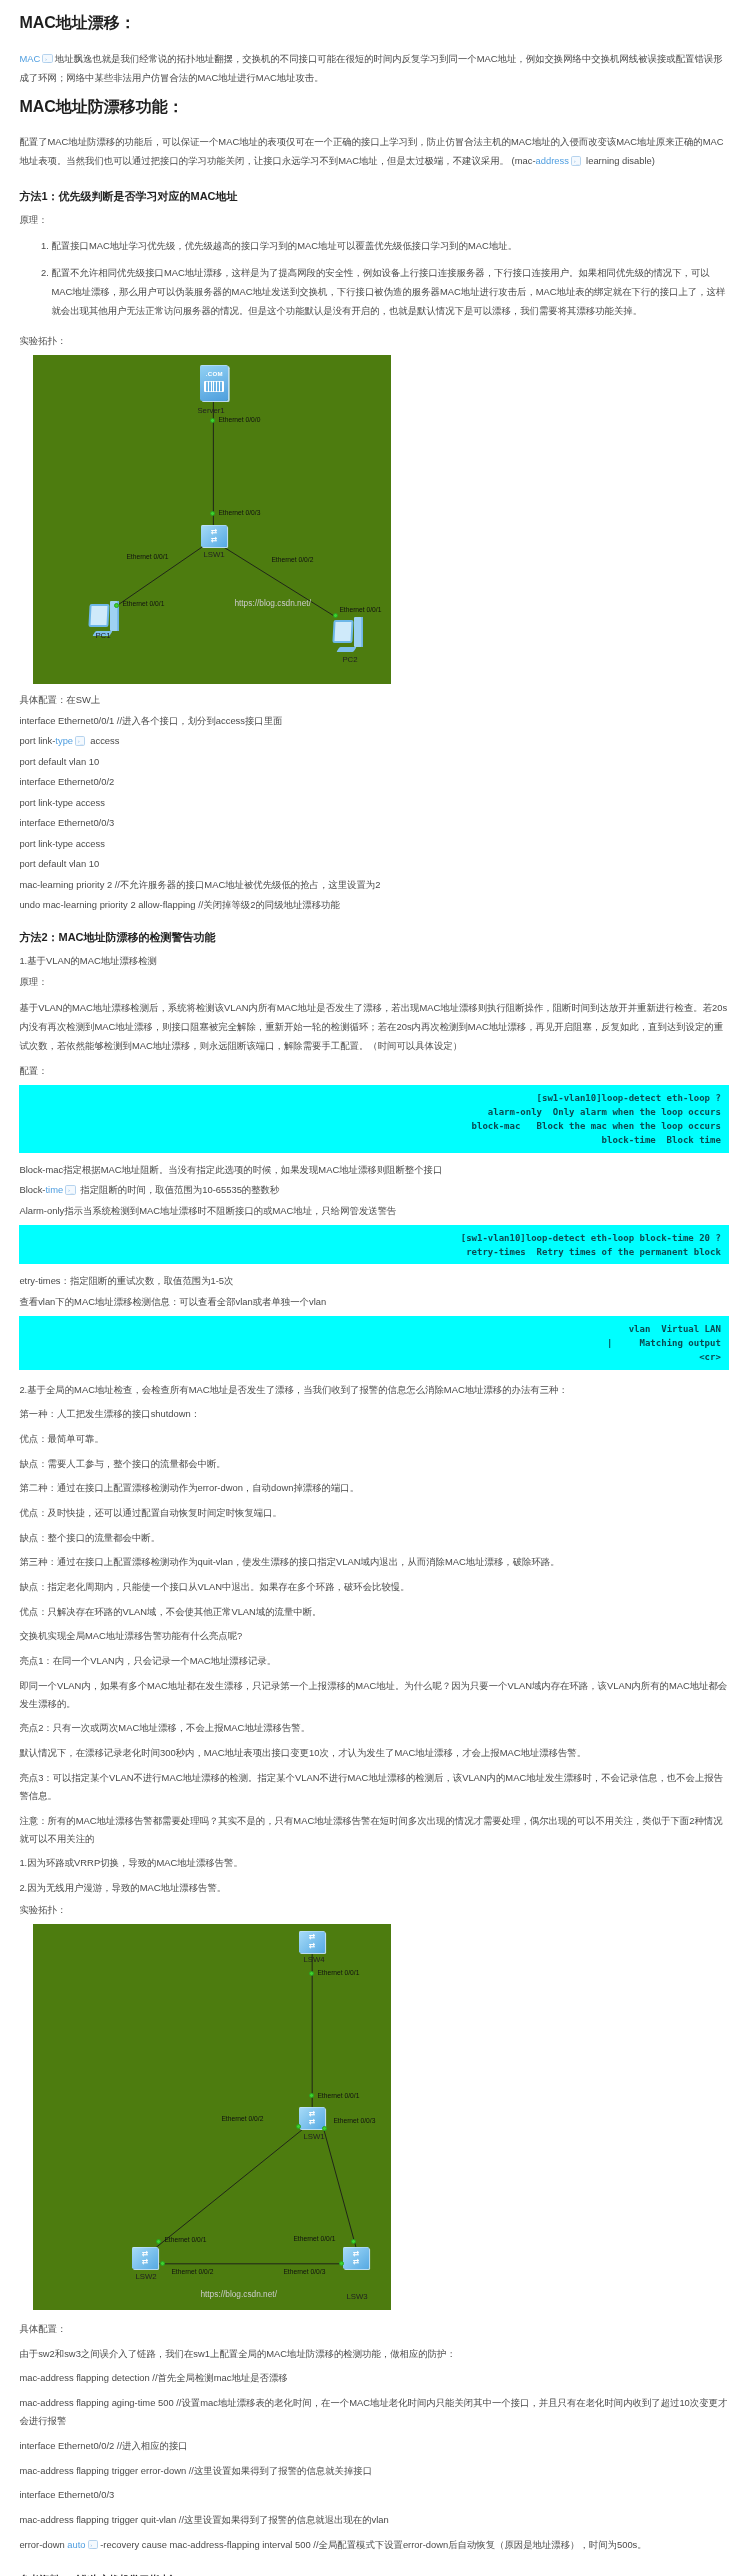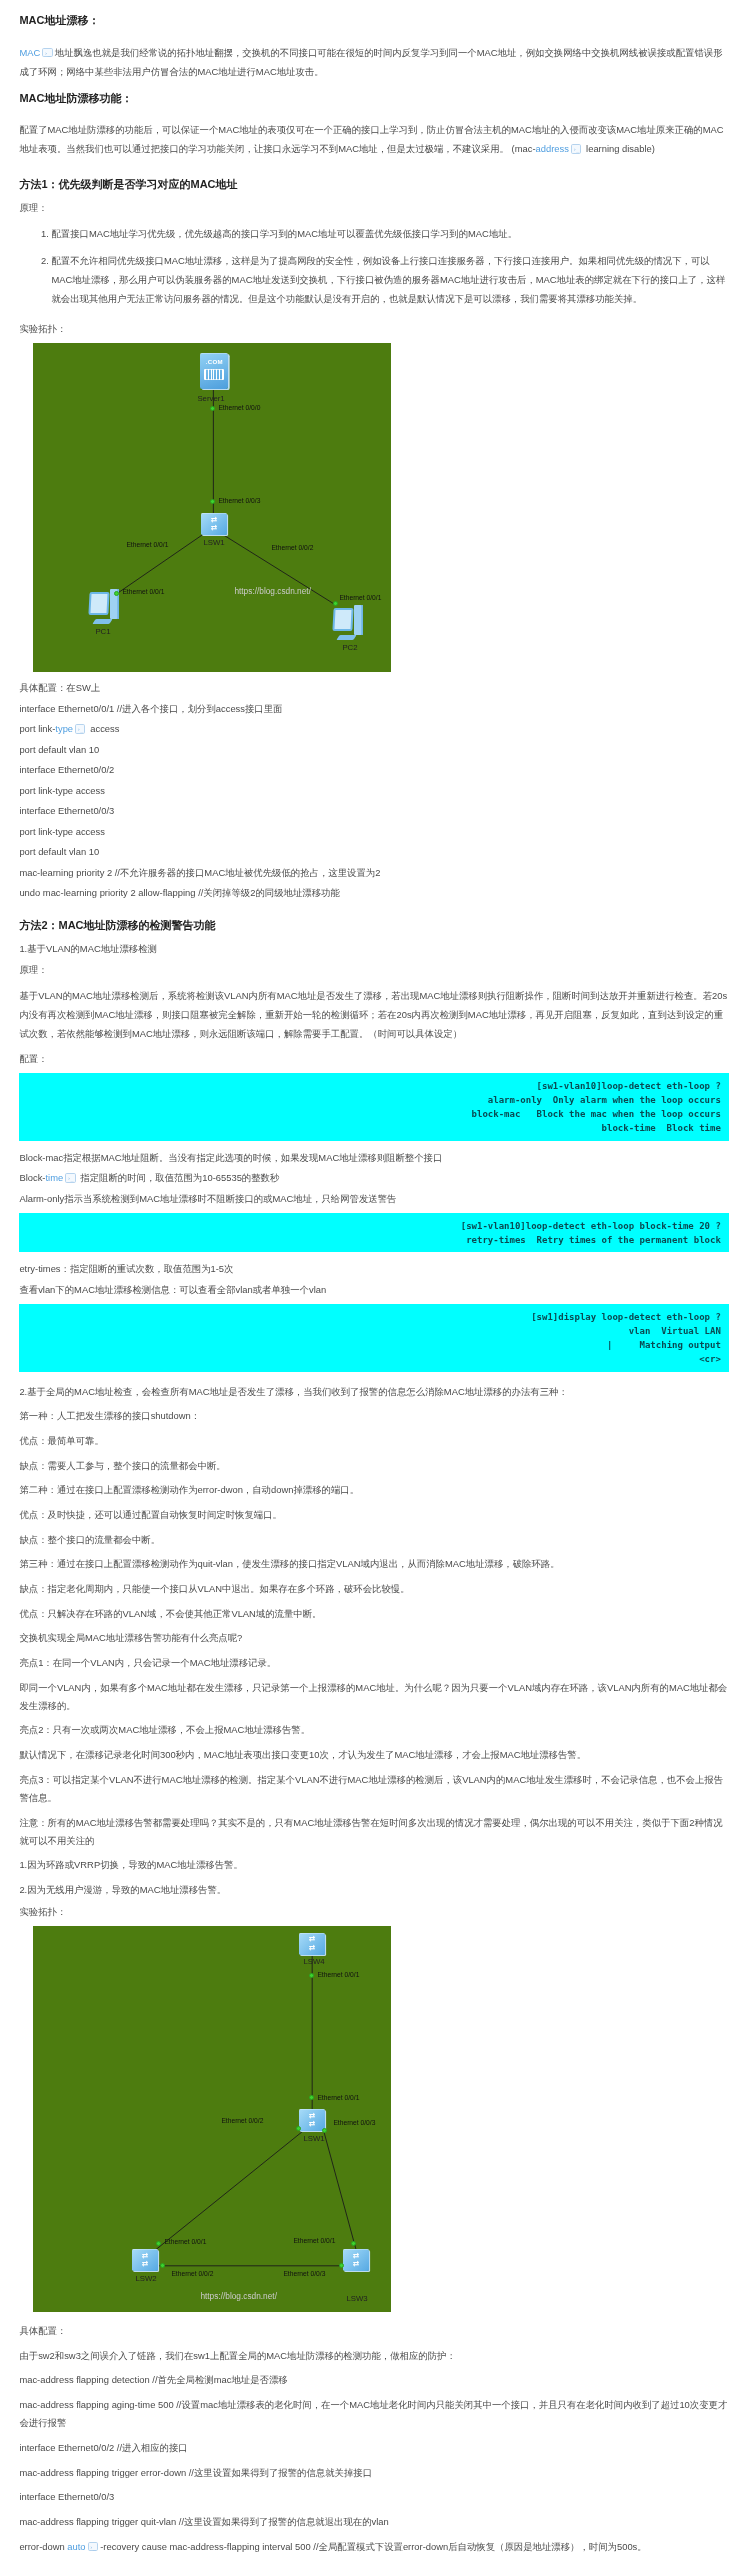--- a/index.html
+++ b/index.html
@@ -1,20 +1,20 @@
 <!DOCTYPE html>
 <html style="font-size:9px"><head>
 <meta charset="utf-8">
 <style>
   * { box-sizing: border-box; }
   html,body { margin:0; padding:0; background:#ffffff; }
   body { font-family:"Liberation Sans","DejaVu Sans",sans-serif; color:#4a4a4a; width:748px; }
   .doc { padding:7.8px 19.4px 16.7px 19.4px; }
 
-  h1.t { font-size:11px; font-weight:700; color:#1f1f1f; margin:5.6px 0 14.4px 0; }
+  h1.t { font-size:16px; font-weight:700; color:#1f1f1f; margin:5.6px 0 14.4px 0; }
   h3.t { font-size:11px; font-weight:700; color:#1f1f1f; margin:19px 0 10px 0; }
   h4.ref { font-size:10px; font-weight:700; color:#1f1f1f; margin:19px 0 3.3px 0; }
 
   p.body { font-size:9.4px; line-height:19px; margin:10px 0; color:#4a4a4a; }
   p.line { font-size:9.4px; line-height:12.2px; margin:0 0 8.3px 0; color:#4a4a4a; }
   p.wrapline { font-size:9.4px; line-height:18px; margin:0 0 6.7px 0; color:#4a4a4a; }
   .gap { margin-top:19px; }
 
   a.lnk { color:#4f9ee0; text-decoration:none; cursor:pointer; }
   .ic { display:inline-block; border:0.6px solid #b5d3ee; color:#7fb0e0; border-radius:1.7px;
@@ -104,21 +104,21 @@
     <div class="plabel" style="left:93px;top:198px">Ethernet 0/0/1</div>
     <div class="plabel" style="left:238px;top:201px">Ethernet 0/0/2</div>
 
     <div class="dev pc-icon" style="left:56px;top:245px">
       <div class="pc-tower"></div>
       <div class="pc-screen"></div>
       <div class="pc-base"></div>
     </div>
     <div class="dot" style="left:81px;top:248px"></div>
     <div class="plabel" style="left:89px;top:245px">Ethernet 0/0/1</div>
-    <div class="dlabel" style="left:62px;top:284px">PC1</div>
+    <div class="dlabel" style="left:62px;top:276px">PC1</div>
 
     <div class="dev pc-icon" style="left:300px;top:261px">
       <div class="pc-tower"></div>
       <div class="pc-screen"></div>
       <div class="pc-base"></div>
     </div>
     <div class="dot" style="left:300px;top:258px"></div>
     <div class="plabel" style="left:306px;top:251px">Ethernet 0/0/1</div>
     <div class="dlabel" style="left:309px;top:300px">PC2</div>
 
@@ -157,21 +157,20 @@
 
   <div class="codeblock">
     <div>[sw1-vlan10]loop-detect eth-loop block-time 20 ?</div>
     <div>  retry-times  Retry times of the permanent block</div>
   </div>
 
   <p class="line">etry-times：指定阻断的重试次数，取值范围为1-5次</p>
   <p class="line">查看vlan下的MAC地址漂移检测信息：可以查看全部vlan或者单独一个vlan</p>
 
   <div class="codeblock">
-    <div>[sw1]display loop-detect eth-loop ?</div>
     <div>  vlan  Virtual LAN</div>
     <div>  |     Matching output</div>
     <div>  &lt;cr&gt;</div>
   </div>
 
   <p class="wrapline gap">2.基于全局的MAC地址检查，会检查所有MAC地址是否发生了漂移，当我们收到了报警的信息怎么消除MAC地址漂移的办法有三种：</p>
 
   <p class="wrapline gap">第一种：人工把发生漂移的接口shutdown：</p>
   <p class="wrapline">优点：最简单可靠。</p>
   <p class="wrapline">缺点：需要人工参与，整个接口的流量都会中断。</p>

